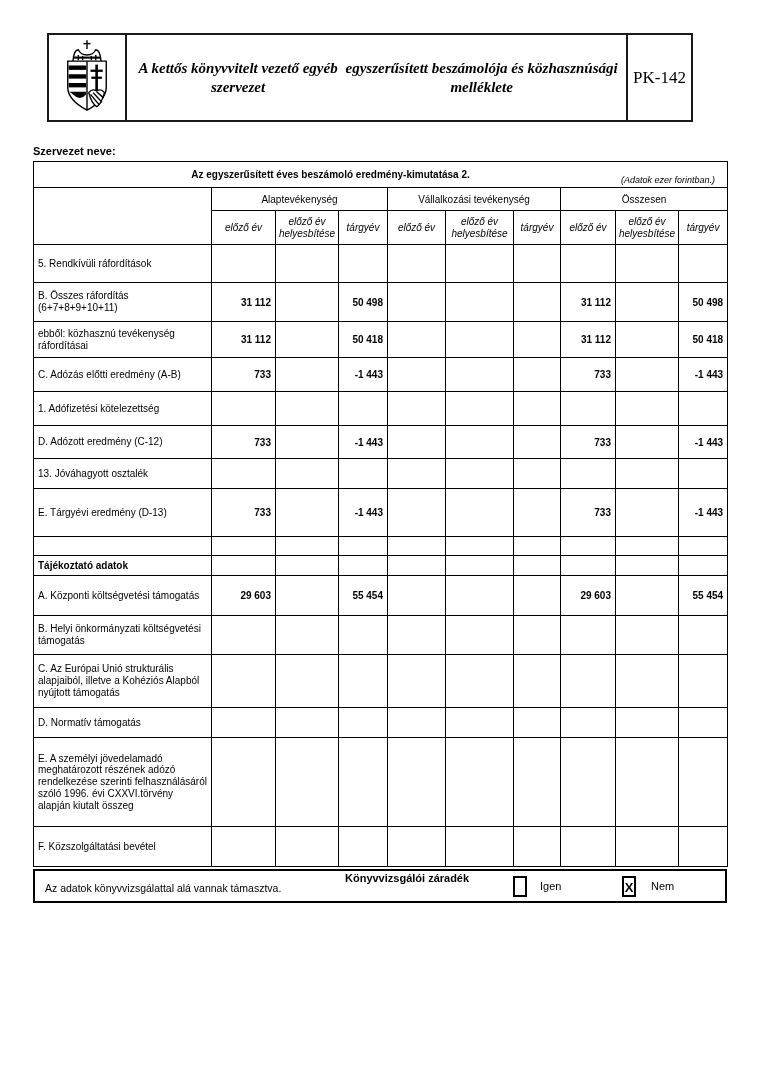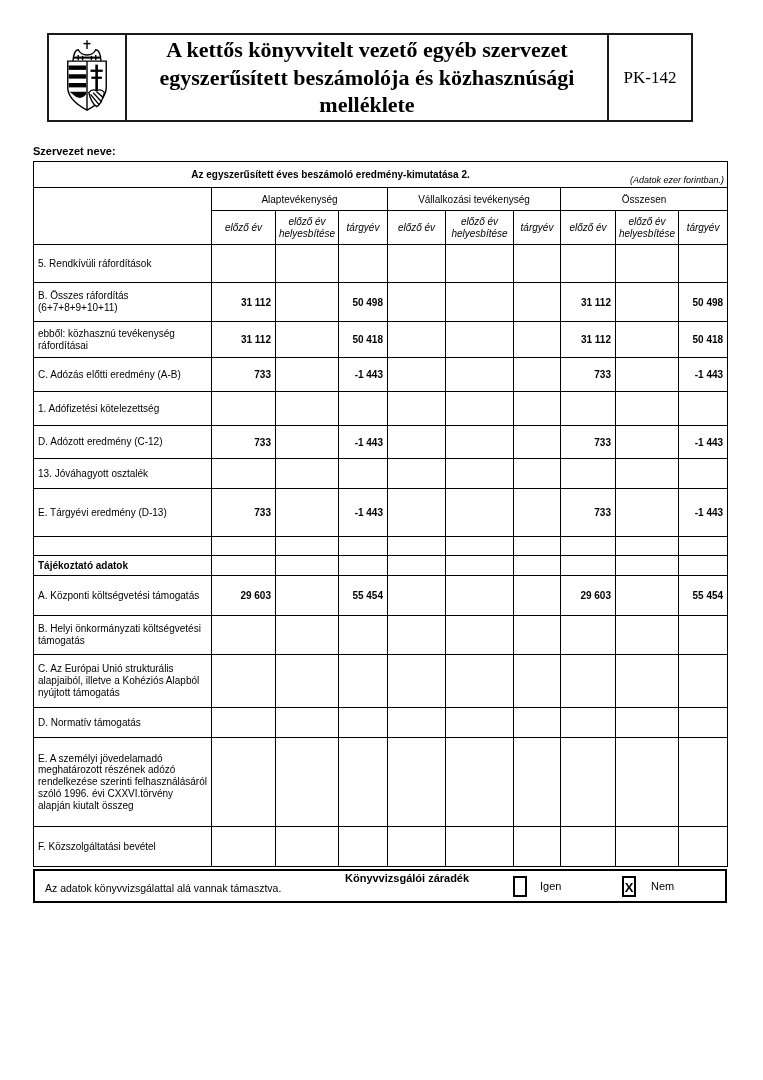--- a/index.html
+++ b/index.html
@@ -16,28 +16,28 @@
   .header-box {
     margin-left: 14px; width: 646px; height: 89px;
     border: 2px solid #1a1a1a;
     display: flex; align-items: stretch;
   }
   .logo-cell {
     width: 78px; border-right: 2px solid #1a1a1a;
     display: flex; align-items: center; justify-content: center;
   }
   .title-cell {
-    flex: 1; display: flex; flex-direction: column;
+    flex: 1; display: flex; flex-direction: row;
     align-items: center; justify-content: center;
     font-family: "Liberation Serif", serif;
-    font-weight: bold; font-size: 22px; line-height: 1.25;
-    text-align: center; padding: 0 6px;
+    font-weight: bold; font-size: 15px; line-height: 1.25;
+    text-align: center; padding: 0 6px; font-style: italic;
   }
   .code-cell {
-    width: 84px; border-left: 2px solid #1a1a1a;
+    width: 65px; border-left: 2px solid #1a1a1a;
     display: flex; align-items: center; justify-content: center;
     font-family: "Liberation Serif", serif; font-size: 17px;
   }
 
   
   .org-label { margin-top: 23px; font-size: 11px; font-weight: bold; }
   .org-box {
     margin-top: 4px; width: 694px; height: 18px;
     border: 1px solid #000;
     font-size: 11px; font-weight: bold;
@@ -48,21 +48,21 @@
   table.report {
     margin-top: 4px; width: 694px;
     border-collapse: collapse; table-layout: fixed;
   }
   table.report td { border: 1px solid #000; font-size: 10px; vertical-align: middle; }
   td.tbl-title {
     height: 26px; position: relative; text-align: center;
     font-size: 13px; font-weight: bold; padding-right: 100px;
   }
   .unit-note {
-    position: absolute; right: 3px; bottom: 2px;
+    position: absolute; right: 12px; bottom: 2px;
     font-size: 9px; font-style: italic; font-weight: normal;
   }
   td.group-hdr { height: 23px; text-align: center; font-size: 11px; }
   td.sub-hdr {
     height: 34px; text-align: center;
     font-size: 8.5px; font-style: italic; line-height: 1.2; padding: 1px;
   }
   td.rowlabel { padding: 2px 4px; line-height: 1.18; }
   td.val { text-align: right; font-weight: bold; padding-right: 4px; }
   tr.bold-label td.rowlabel { font-weight: bold; }

